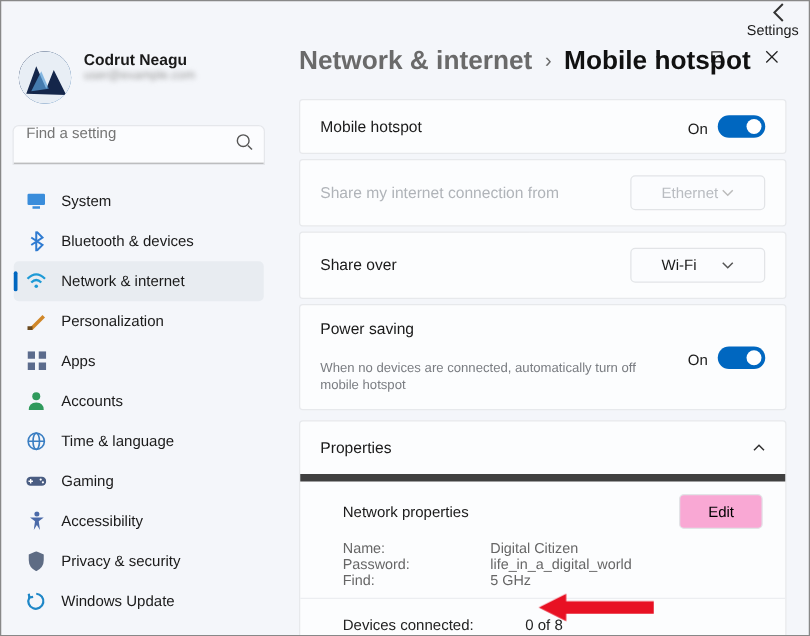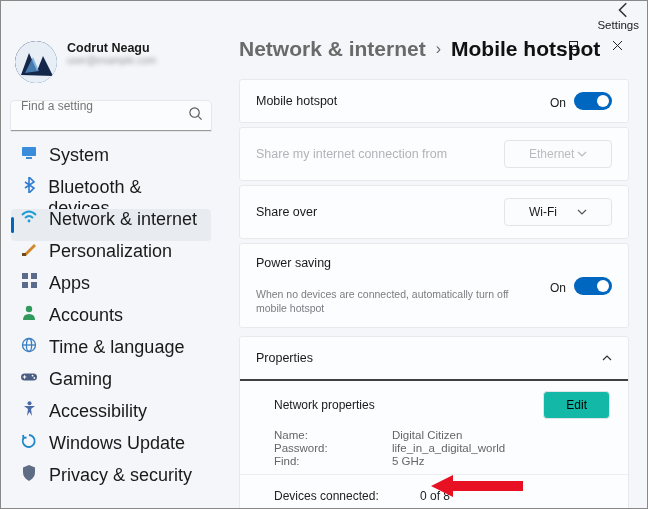--- a/index.html
+++ b/index.html
@@ -44,24 +44,24 @@
     background: #fbfcfe;
     padding: 0 30px 18px 10px;
     border-radius: 4px 4px 0 0;
     font-size: 12px;
     outline: none;
     box-shadow: 0 0 0 1px rgba(0,0,0,0.06);
   }
   .search .sicon { position:absolute; right:8px; top:7px; }
   .nav { display:flex; flex-direction:column; gap: 0; }
   .nav-item {
-    display:flex; align-items:flex-start; gap:12px;
+    display:flex; align-items:center; gap:12px;
     height: 32px; padding: 0 10px;
     border-radius: 4px; cursor:pointer;
-    font-size: 18px;
+    font-size: 12px;
     position:relative;
   }
   .nav-item .nicon { width:16px; height:16px; display:flex; align-items:center; justify-content:center;}
   .nav-item.active { background: #e8ecf1; }
   .nav-item.active::before {
     content:""; position:absolute; left:0; top:8px; bottom:8px; width:3px;
     background:#0067c0; border-radius:2px;
   }
   
   .main { flex: 1; padding: 2px 18px 0 20px; overflow-y:auto; }
@@ -111,29 +111,29 @@
   }
   .props-header {
     padding: 14px 16px;
     display:flex; align-items:center;
     cursor:pointer;
     font-size: 12.5px;
     text-align: center;
   }
   .props-header .spacer { flex:1; }
   .props-body {
-    border-top: 2px solid #404040;
+    border-top: 6px solid #404040;
     padding: 10px 18px 6px 34px;
   }
   .props-row1 { display:flex; align-items:center; margin-bottom:10px;}
   .props-row1 .plabel { font-size:12px; flex:1; }
   .editbtn {
     height:28px; padding:0 22px;
     border:1px solid #e2e4e7; border-radius:4px;
-    background:#14b8a6; font-size:12px; cursor:pointer;
+    background:#f9a8d4; font-size:12px; cursor:pointer;
   }
   .kv { display:flex; font-size:11.5px; color:#666; margin: 1px 0;}
   .kv .k { width: 118px; }
   .kv .v { color:#666; }
   .devices-row {
     border-top: 1px solid #eceef1;
     padding: 14px 18px 14px 34px;
     display:flex; font-size:12px; color:#222;
   }
   .devices-row .k { width: 146px; }
@@ -280,34 +280,34 @@
           <span class="nicon">
             <svg width="15" height="16" viewBox="0 0 15 16">
               <circle cx="7.5" cy="2.2" r="2" fill="#4b6aa8"></circle>
               <path d="M2 5 L13 5 L9 8 L10 15 L7.5 11 L5 15 L6 8 Z" fill="#4b6aa8"></path>
             </svg>
           </span>
           <span>Accessibility</span>
         </div>
         <div class="nav-item">
           <span class="nicon">
+            <svg width="14" height="16" viewBox="0 0 14 16">
+              <path d="M7 0 L13 2.5 L13 7 Q13 13 7 16 Q1 13 1 7 L1 2.5 Z" fill="#5e6c84"></path>
+            </svg>
+          </span>
+          <span>Privacy &amp; security</span>
+        </div>
+        <div class="nav-item">
+          <span class="nicon">
             <svg width="16" height="16" viewBox="0 0 16 16">
               <path d="M8 2 A6 6 0 1 1 2.5 5" stroke="#1e87c7" stroke-width="1.8" fill="none"></path>
               <path d="M2 2 L2.5 5 L5.5 4.5" stroke="#1e87c7" stroke-width="1.8" fill="none"></path>
             </svg>
           </span>
           <span>Windows Update</span>
-        </div>
-        <div class="nav-item">
-          <span class="nicon">
-            <svg width="14" height="16" viewBox="0 0 14 16">
-              <path d="M7 0 L13 2.5 L13 7 Q13 13 7 16 Q1 13 1 7 L1 2.5 Z" fill="#5e6c84"></path>
-            </svg>
-          </span>
-          <span>Privacy &amp; security</span>
         </div>
       </div>
   </div>
 
   <div class="main">
     <div class="crumb">
       <span class="crumb-parent">Network &amp; internet</span>
       <span class="crumb-sep">›</span>
       <span class="crumb-page">Mobile hotspot</span>
     </div>

